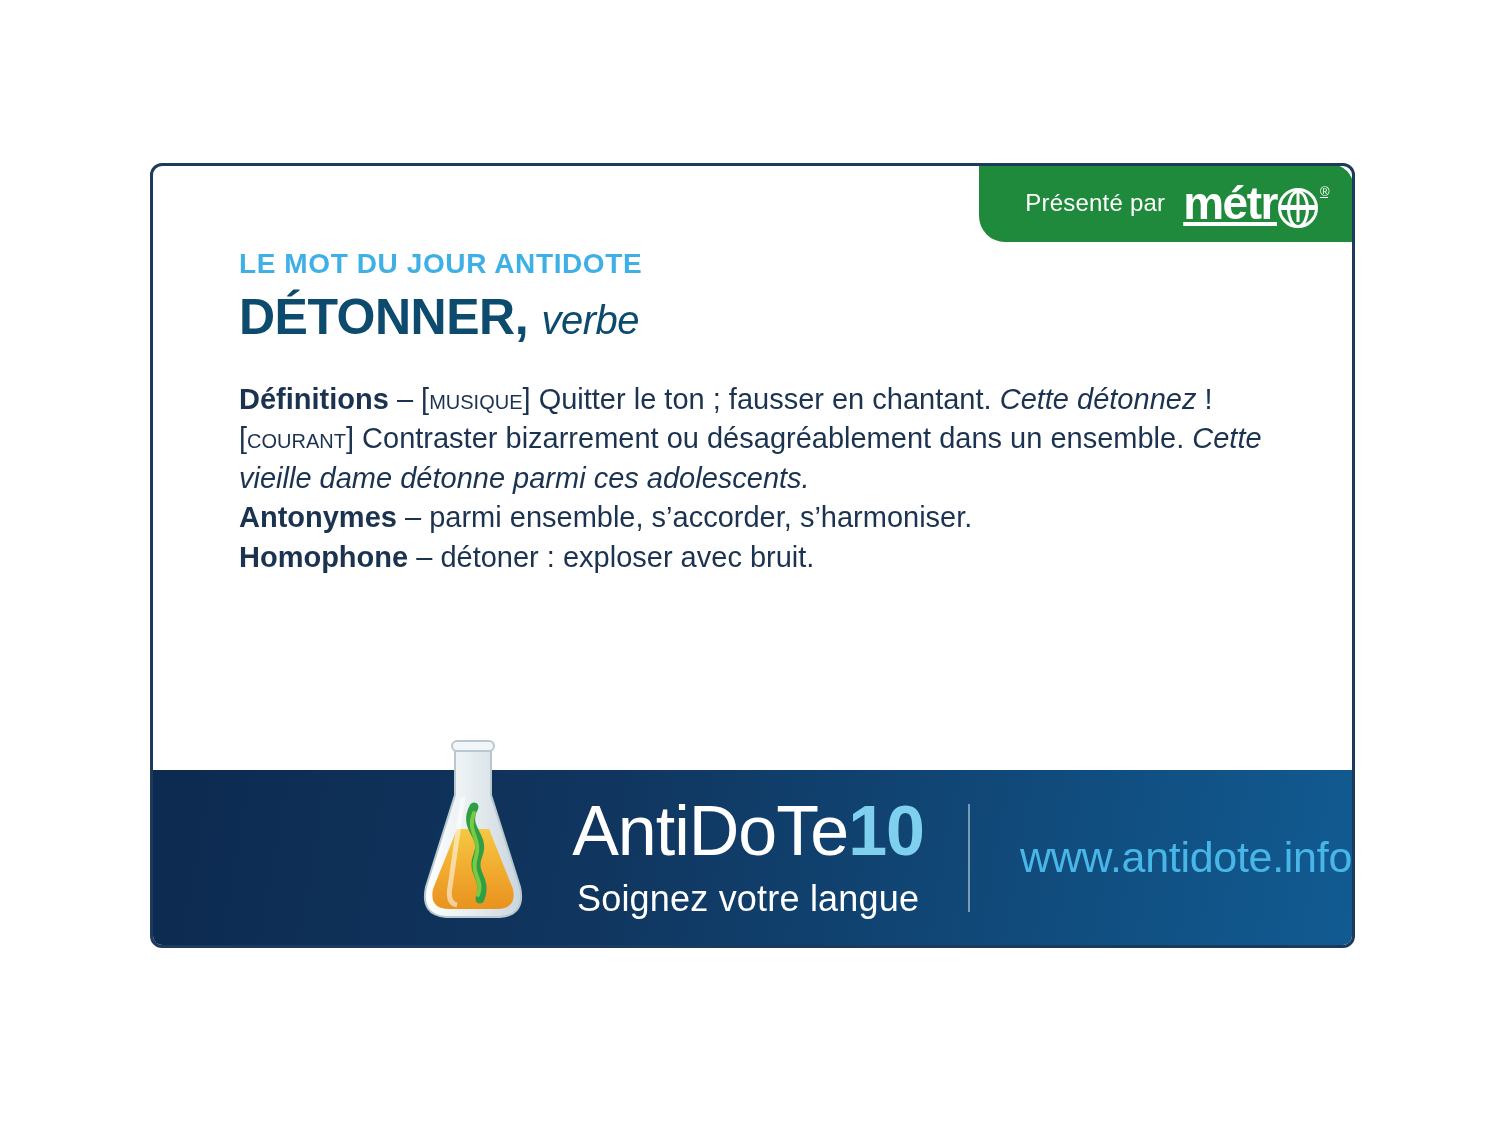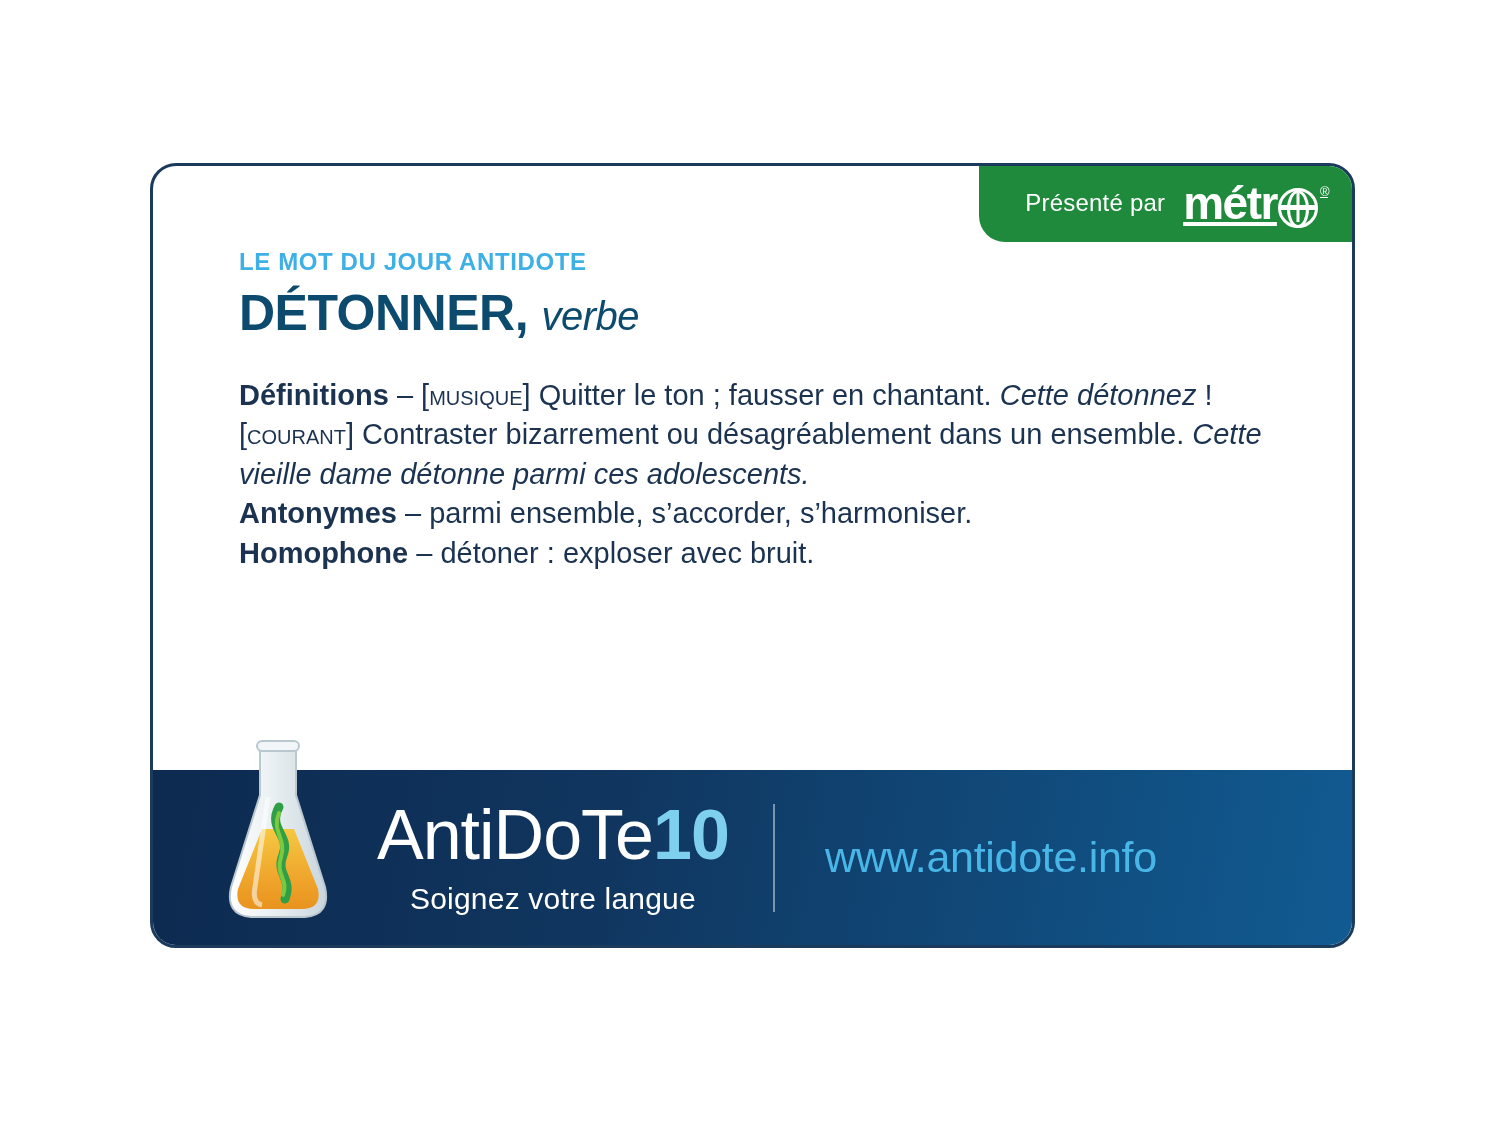--- a/index.html
+++ b/index.html
@@ -16,21 +16,21 @@
 
   
   .card {
     position: absolute;
     left: 150px;
     top: 163px;
     width: 1205px;
     height: 785px;
     background: #ffffff;
     border: 3px solid #1b3a5c;
-    border-radius: 26px;
+    border-radius: 12px;
     box-sizing: border-box;
     overflow: hidden;
   }
 
   
   .metro-banner {
     position: absolute;
     right: -2px;
     top: -2px;
     height: 78px;
@@ -102,21 +102,21 @@
   
   .content {
     position: absolute;
     left: 86px;
     top: 82px;
     right: 60px;
   }
   .kicker {
     color: #3eb0e5;
     font-weight: bold;
-    font-size: 24px;
+    font-size: 28px;
     letter-spacing: .6px;
     margin: 0 0 8px 0;
   }
   .headword {
     color: #0c4a6e;
     font-size: 50px;
     font-weight: bold;
     margin: 0 0 34px 0;
     letter-spacing: -.5px;
   }
@@ -142,20 +142,21 @@
   
   .footer {
     position: absolute;
     left: 0;
     right: 0;
     bottom: 0;
     height: 175px;
     background: linear-gradient(100deg, #0d2a50 0%, #10365f 38%, #115b92 100%);
     display: flex;
     align-items: center;
+    justify-content: flex-end;
   }
 
   .flask {
     position: relative;
     width: 130px;
     height: 190px;
     margin-left: 60px;
     margin-top: -52px;
     flex: 0 0 auto;
   }
@@ -168,21 +169,21 @@
     text-align: center;
   }
   .brand-name {
     font-size: 70px;
     letter-spacing: -1px;
     line-height: 1;
     white-space: nowrap;
   }
   .brand-name .ten { color: #7fd0ef; font-weight: bold; }
   .brand-tag {
-    font-size: 30px;
+    font-size: 36px;
     margin-top: 12px;
     letter-spacing: .2px;
   }
 
   .divider {
     width: 2px;
     height: 108px;
     background: rgba(255,255,255,.45);
     margin-left: 44px;
     flex: 0 0 auto;

